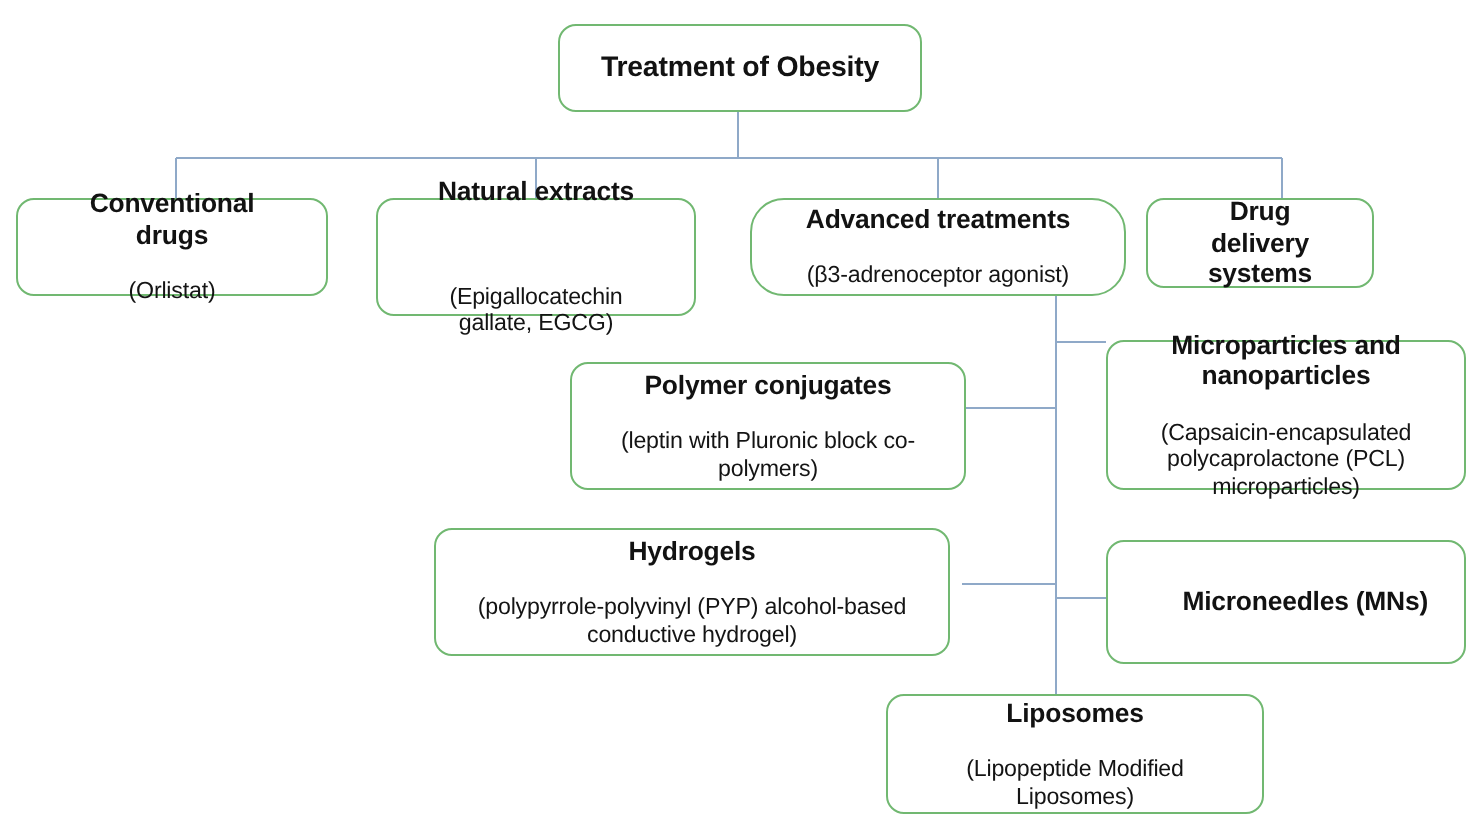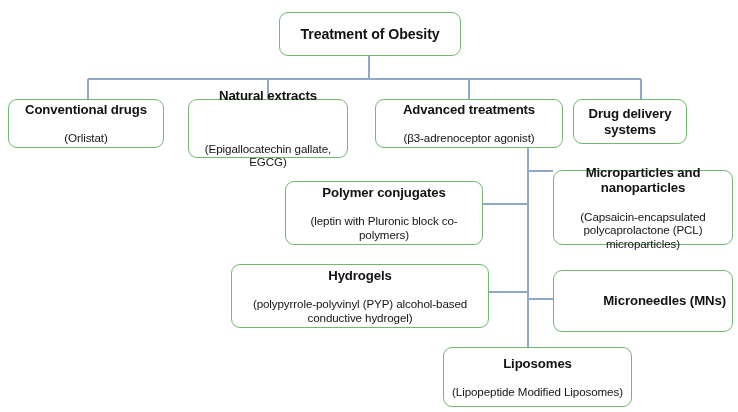--- a/index.html
+++ b/index.html
@@ -32,21 +32,21 @@
     position: absolute;
     box-sizing: border-box;
     border: 1.3px solid #71b871;
     border-radius: 9px;
     background: #ffffff;
     display: flex;
     flex-direction: column;
     align-items: center;
     justify-content: center;
     text-align: center;
-    padding: 3px 6px;
+    padding: 3px 18px;
     line-height: 1.17;
   }
   .node .title {
     font-weight: bold;
     font-size: 13.2px;
     color: #121212;
     letter-spacing: -0.1px;
   }
   .node .sub {
     font-weight: normal;
@@ -98,40 +98,40 @@
   <div class="node" style="left:8px; top:99px; width:156px; height:49px;">
     <div class="title">Conventional drugs</div>
     <div class="sub">(Orlistat)</div>
   </div>
 
   <div class="node" style="left:188px; top:99px; width:160px; height:59px;gap:24px;">
     <div class="title">Natural extracts</div>
     <div class="sub">(Epigallocatechin gallate, EGCG)</div>
   </div>
 
-  <div class="node" style="left:375px; top:99px; width:188px; height:49px;">
+  <div class="node" style="left:375px; top:99px; width:188px; height:49px;border-radius:17px;">
     <div class="title">Advanced treatments</div>
     <div class="sub">(β3-adrenoceptor agonist)</div>
   </div>
 
   <div class="node" style="left:573px; top:99px; width:114px; height:45px;">
     <div class="title">Drug delivery systems</div>
   </div>
 
   <div class="node" style="left:285px; top:181px; width:198px; height:64px;">
     <div class="title">Polymer conjugates</div>
     <div class="sub">(leptin with Pluronic block co-polymers)</div>
   </div>
 
   <div class="node" style="left:553px; top:170px; width:180px; height:75px;">
     <div class="title">Microparticles and nanoparticles</div>
     <div class="sub">(Capsaicin-encapsulated polycaprolactone (PCL) microparticles)</div>
   </div>
 
-  <div class="node" style="left:231px; top:264px; width:258px; height:64px;">
+  <div class="node" style="left:217px; top:264px; width:258px; height:64px;">
     <div class="title">Hydrogels</div>
     <div class="sub">(polypyrrole-polyvinyl (PYP) alcohol-based conductive hydrogel)</div>
   </div>
 
   <div class="node" style="left:553px; top:270px; width:180px; height:62px;align-items:flex-end;">
     <div class="title">Microneedles (MNs)</div>
   </div>
 
   <div class="node" style="left:443px; top:347px; width:189px; height:60px;">
     <div class="title">Liposomes</div>

